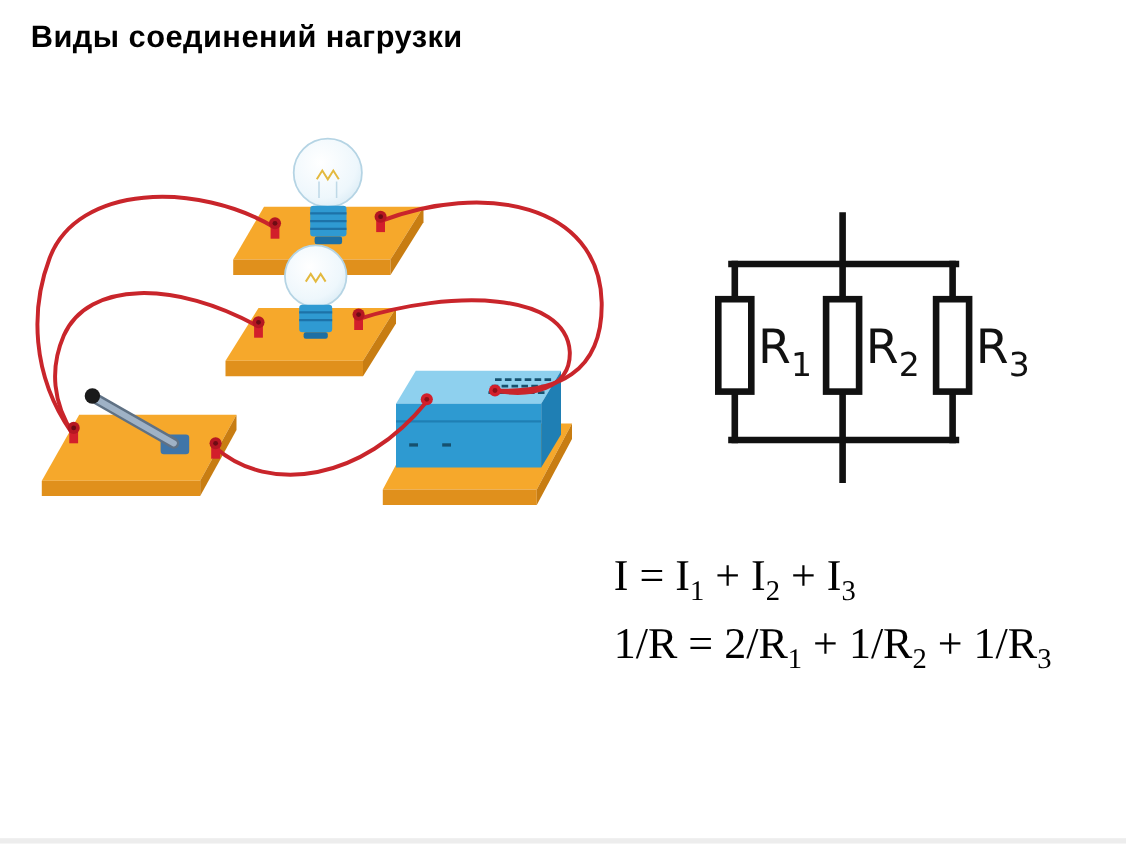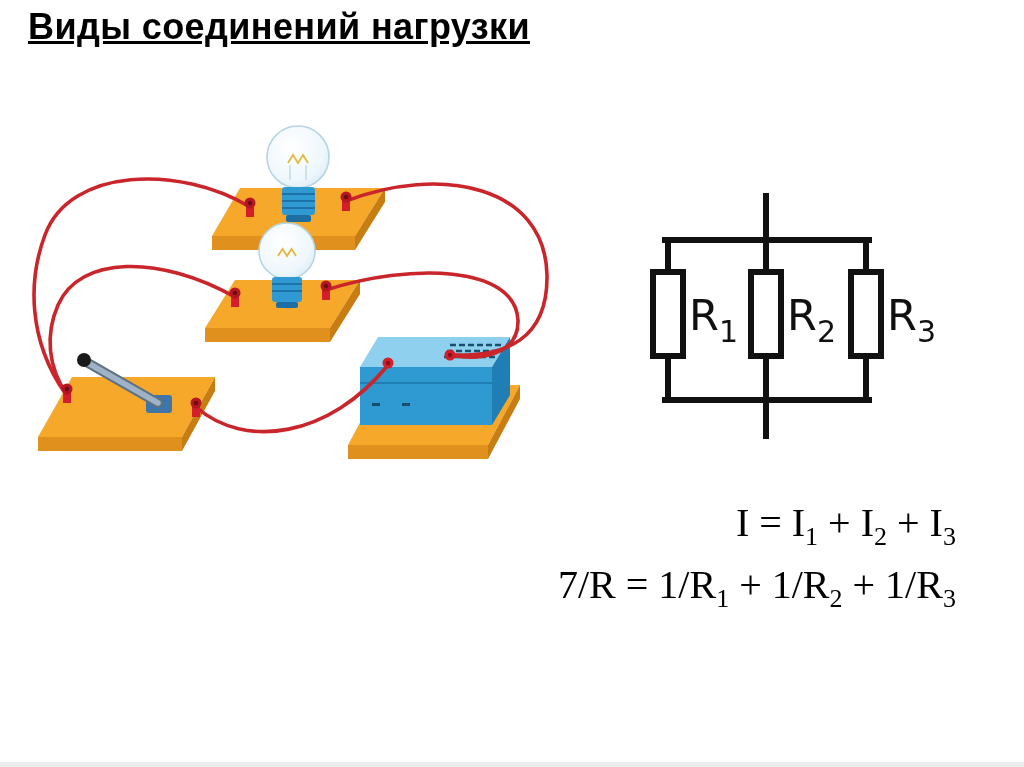--- a/index.html
+++ b/index.html
@@ -5,43 +5,42 @@
   html, body { margin:0; padding:0; }
   body {
     width:1024px; height:767px;
     background:#ffffff;
     position:relative;
     overflow:hidden;
     font-family:"Liberation Sans", sans-serif;
     color:#000;
   }
   .title {
-    position:absolute; left:28px; top:6px;
-    font-size:36px; font-weight:bold; letter-spacing:0.4px;
+    position:absolute; left:28px; top:18px;
+    font-size:28px; font-weight:bold; letter-spacing:0.4px;
     white-space:nowrap;
-    text-decoration:underline;
   }
   .illustration {
     position:absolute; left:10px; top:105px;
     width:560px; height:360px;
   }
   .schematic {
     position:absolute; left:635px; top:188px;
     width:340px; height:255px;
   }
   .schematic text {
     font-family:"DejaVu Sans", sans-serif;
   }
   .formulas {
     position:absolute; left:558px; top:492px;
     font-family:"Liberation Serif", serif;
     font-size:40px;
   }
   .formula {
-    height:62px; line-height:62px; white-space:nowrap;text-align:right;
+    height:62px; line-height:62px; white-space:nowrap;
   }
   .formula sub { font-size:26px; line-height:0; }
   .slide-edge {
     position:absolute; left:0; bottom:0;
     width:100%; height:5px; background:#ededed;
   }
 </style>
 </head>
 <body>
 
@@ -182,16 +181,16 @@
     <text x="84" y="154" font-size="30">1</text>
     <text x="152" y="142" font-size="43">R</text>
     <text x="182" y="154" font-size="30">2</text>
     <text x="252" y="142" font-size="43">R</text>
     <text x="282" y="154" font-size="30">3</text>
   </g>
 </svg>
 
 <div class="formulas">
   <div class="formula"><span>I = I</span><sub>1</sub><span> + I</span><sub>2</sub><span> + I</span><sub>3</sub></div>
-  <div class="formula"><span>7/R = 1/R</span><sub>1</sub><span> + 1/R</span><sub>2</sub><span> + 1/R</span><sub>3</sub></div>
+  <div class="formula"><span>1/R = 2/R</span><sub>1</sub><span> + 1/R</span><sub>2</sub><span> + 1/R</span><sub>3</sub></div>
 </div>
 
 <div class="slide-edge"></div>
 
 </body></html>

